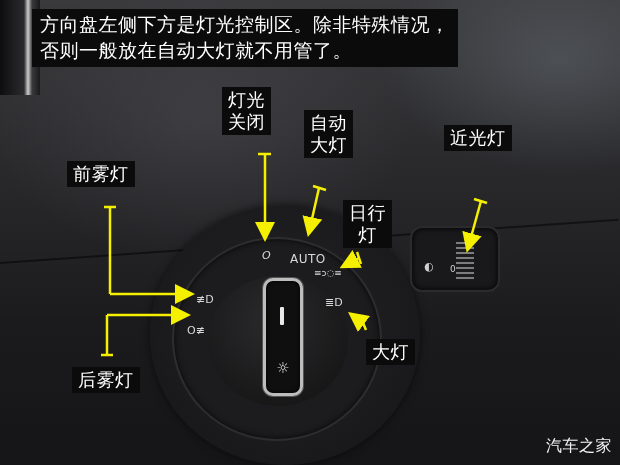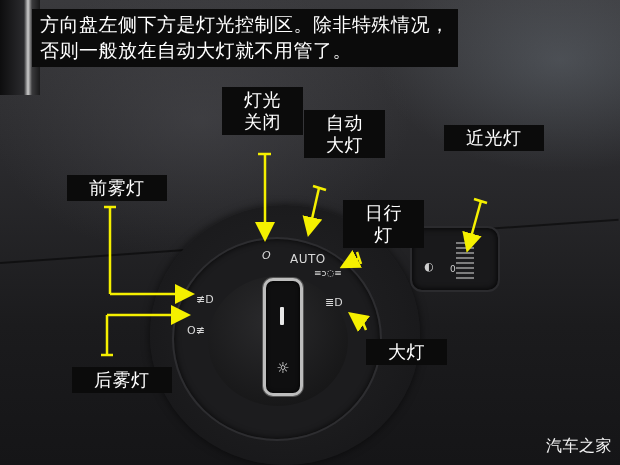--- a/index.html
+++ b/index.html
@@ -26,21 +26,21 @@
   .sym { position:absolute; color:#d8d8d8; font-size:11px; line-height:11px; }
   .sym.o { font-size:11px; font-style:italic; }
   .sym.auto { font-size:12px; letter-spacing:0.5px; }
   .lvl { position:absolute; left:410px; top:226px; width:86px; height:62px; border-radius:12px;
     background:#19191b; border:2px solid #2b2b2e; box-shadow:inset 0 0 6px #000; }
   .lvl .wheel { position:absolute; left:44px; top:14px; width:18px; height:38px;
     background:repeating-linear-gradient(180deg,#cfcfcf 0 2px, #1d1d1f 2px 5px); opacity:0.55; }
   .lvl .ico { position:absolute; left:12px; top:32px; font-size:11px; color:#cfcfcf; }
   .lvl .zero { position:absolute; left:38px; top:36px; font-size:9px; color:#cfcfcf; }
   .caption { position:absolute; left:32px; top:9px; background:#0b0b0b; color:#fff; font-size:19px; line-height:26px; padding:2px 8px 4px 8px; letter-spacing:0.5px; }
-  .lbl { position:absolute; background:#0b0b0b; color:#fff; font-size:18px; line-height:22px; padding:2px 22px; text-align:center; letter-spacing:0.5px; }
+  .lbl { position:absolute; background:#0b0b0b; color:#fff; font-size:18px; line-height:22px; padding:2px 6px; text-align:center; letter-spacing:0.5px; }
   .watermark { position:absolute; right:8px; bottom:8px; color:#f2f2f2; font-size:16px; letter-spacing:0.5px; }
   svg.arrows { position:absolute; left:0; top:0; }
 </style>
 </head>
 <body>
 
 <div class="stage">
   <div class="trim"></div>
   <div class="seam"></div>
 
@@ -101,21 +101,21 @@
     <div>灯光</div>
     <div>关闭</div>
   </div>
   <div class="lbl" style="left:304px; top:110px;">
     <div>自动</div>
     <div>大灯</div>
   </div>
   <div class="lbl" style="left:444px; top:125px;">
     <div>近光灯</div>
   </div>
-  <div class="lbl" style="left:67px; top:161px;margin-top:14px;">前雾灯</div>
+  <div class="lbl" style="left:67px; top:161px;">前雾灯</div>
   <div class="lbl" style="left:343px; top:200px;">
     <div>日行</div>
     <div>灯</div>
   </div>
   <div class="lbl" style="left:366px; top:339px;">大灯</div>
   <div class="lbl" style="left:72px; top:367px;">后雾灯</div>
 
   <div class="watermark">汽车之家</div>
 </div>
 

